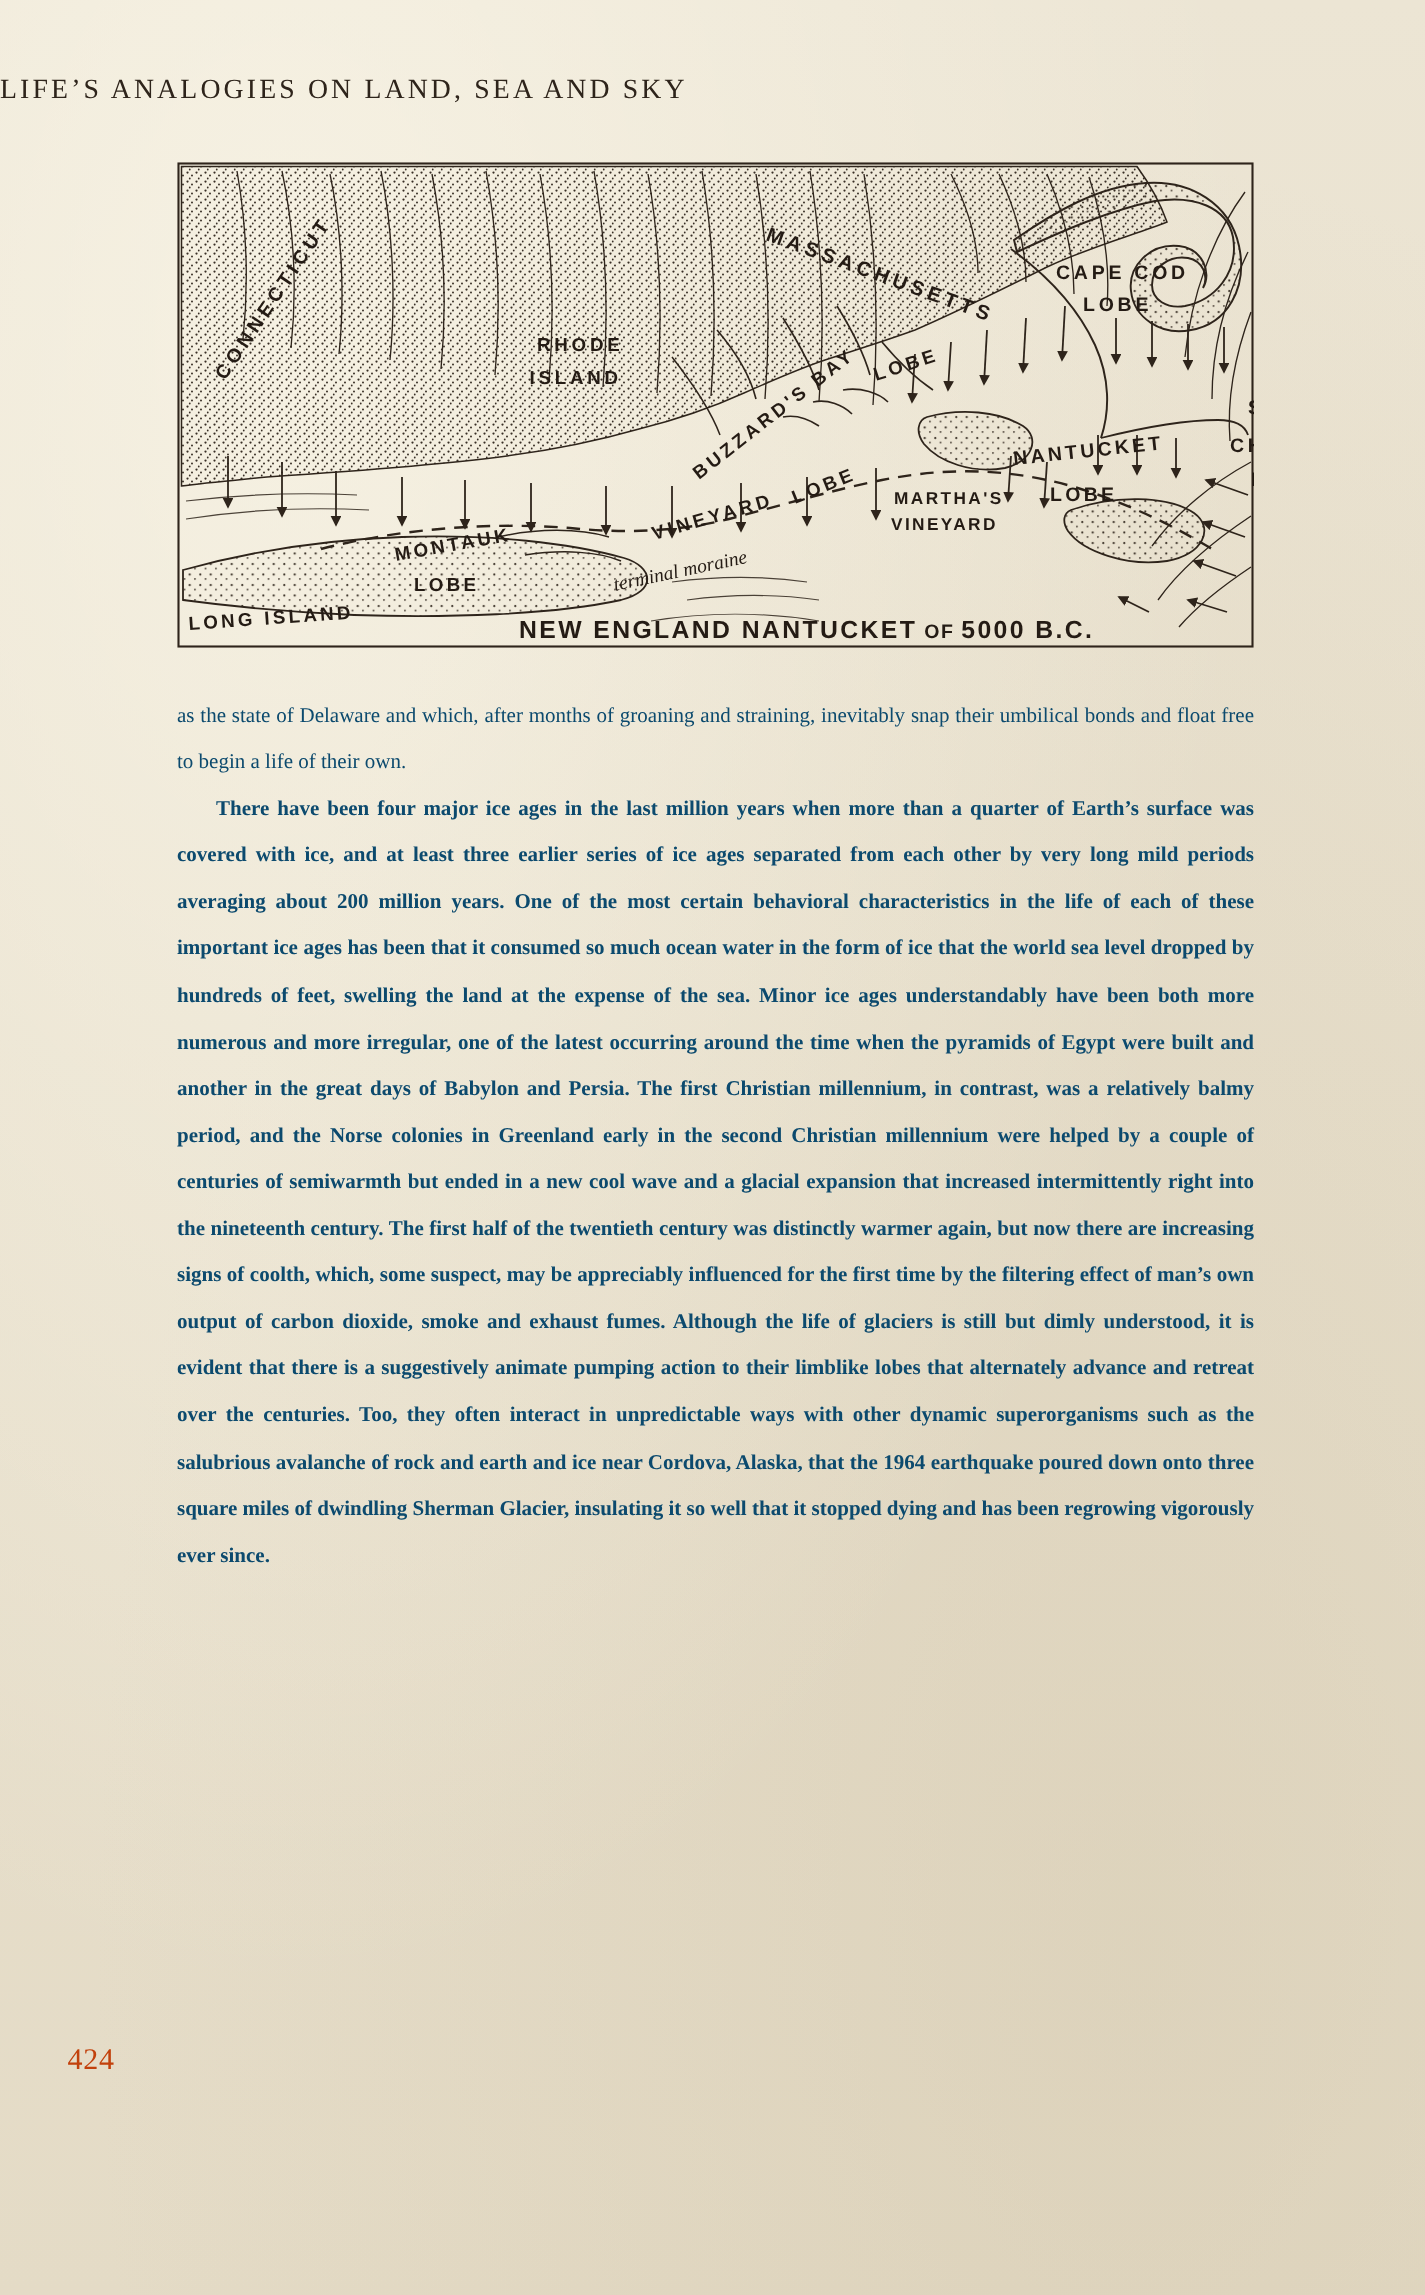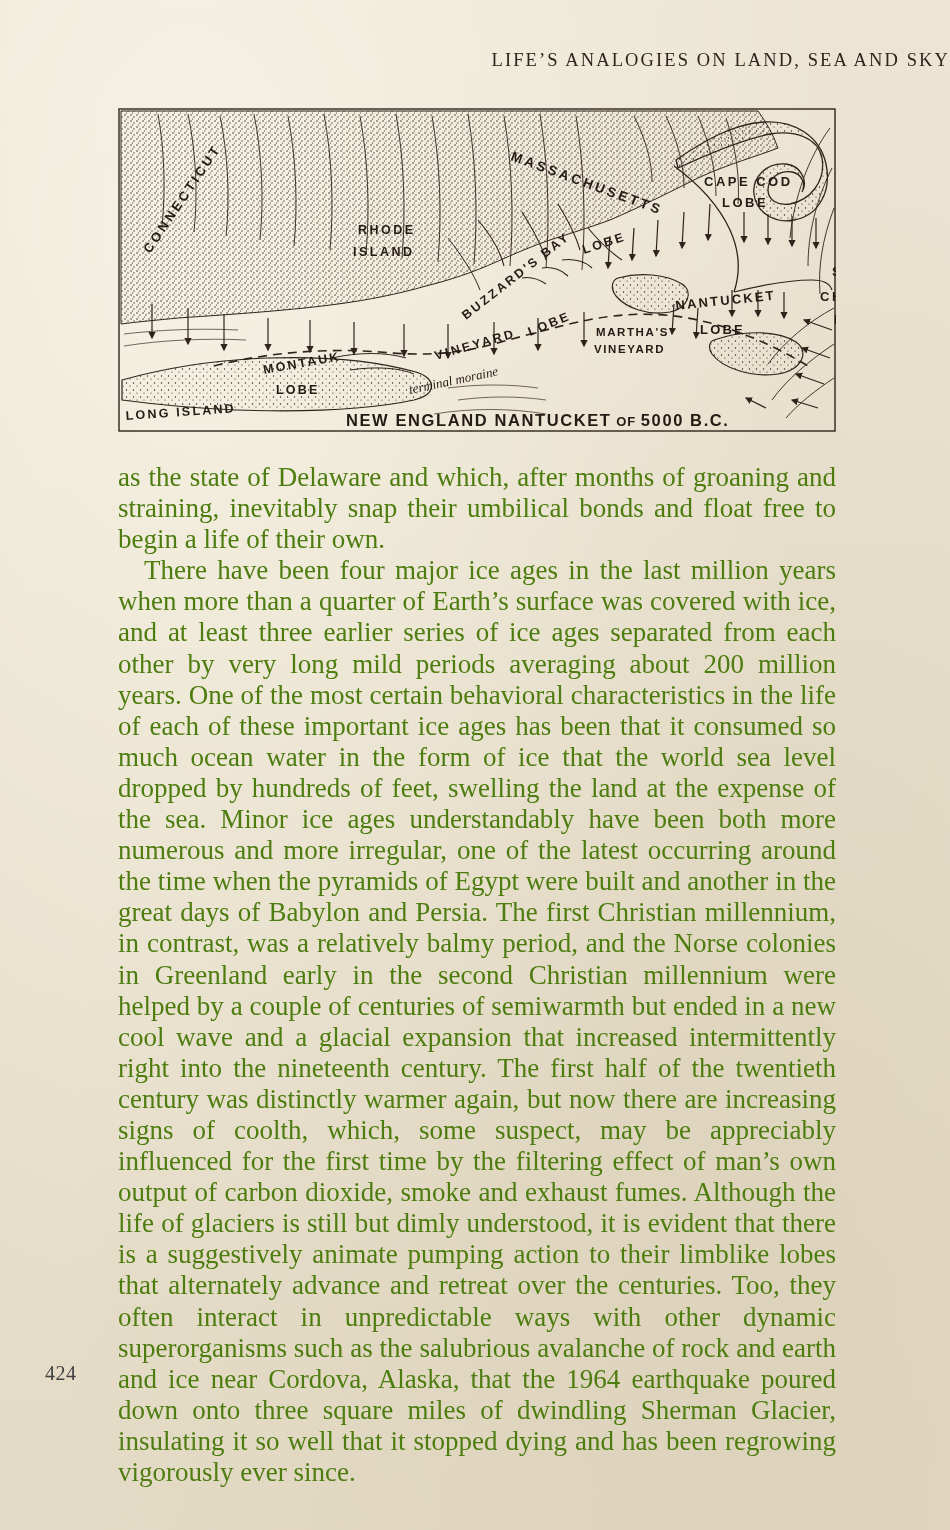--- a/index.html
+++ b/index.html
@@ -21,21 +21,21 @@
     background:
       radial-gradient(ellipse at 20% 15%, rgba(255,252,240,0.55), rgba(255,252,240,0) 60%),
       radial-gradient(ellipse at 80% 85%, rgba(206,193,165,0.35), rgba(206,193,165,0) 65%),
       linear-gradient(180deg, #ece5d4 0%, #e8e0cd 45%, #e4dbc6 100%);
   }
   .running-head {
     position: absolute;
     top: 50px;
     left: 0;
     right: 0;
-    text-align: right;
+    text-align: left;
     font-variant: small-caps;
     letter-spacing: 2.1px;
     font-size: 18.5px;
     color: #2e241b;
     font-family: "Liberation Serif", serif;
   }
 
   
   .figure {
     position: absolute;
@@ -62,38 +62,39 @@
     font-size: 13px;
     letter-spacing: 1px;
   }
 
   
   .body-text {
     position: absolute;
     left: 118px;
     top: 462px;
     width: 718px;
-    font-size: 27px;
+    font-size: 14px;
     line-height: 31.1px;
     text-align: justify;
     text-justify: inter-word;
-    color: #4d7c0f;
+    color: #0c4a6e;
   }
   .body-text p {
     margin: 0;
   }
   .body-text p.indent {
     text-indent: 26px;
+    font-weight: bold;
   }
   .folio {
     position: absolute;
     left: 45px;
     top: 1362px;
     font-size: 20px;
-    color: #404040;
+    color: #c2410c;
     letter-spacing: 0.5px;
   }
 
   
   .maplbl {
     font-family: "Liberation Sans", sans-serif;
     font-weight: bold;
     fill: #241b14;
   }
 </style>

